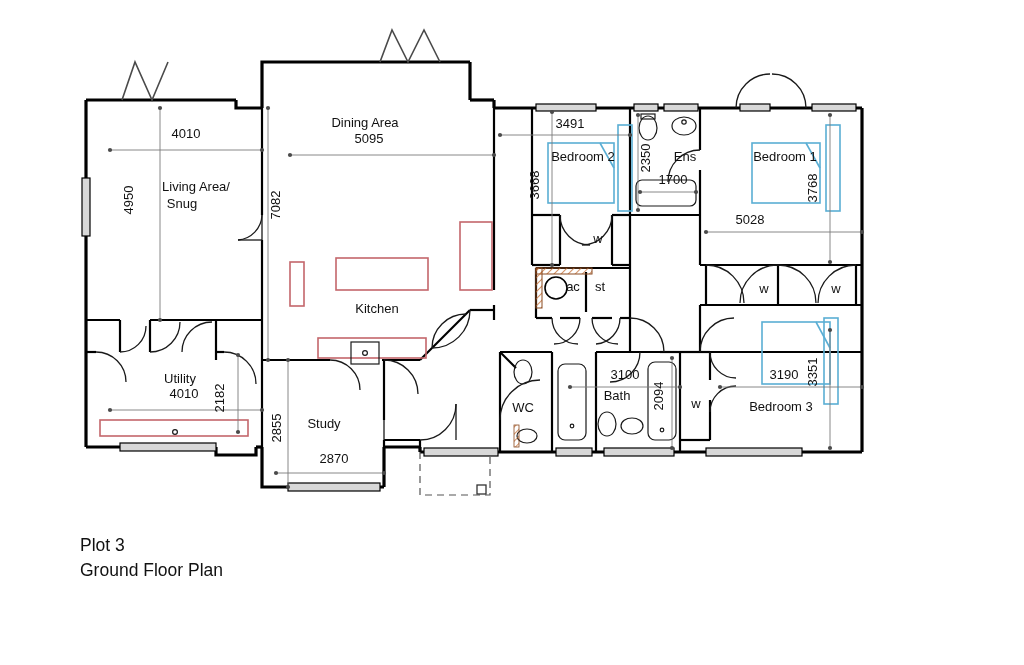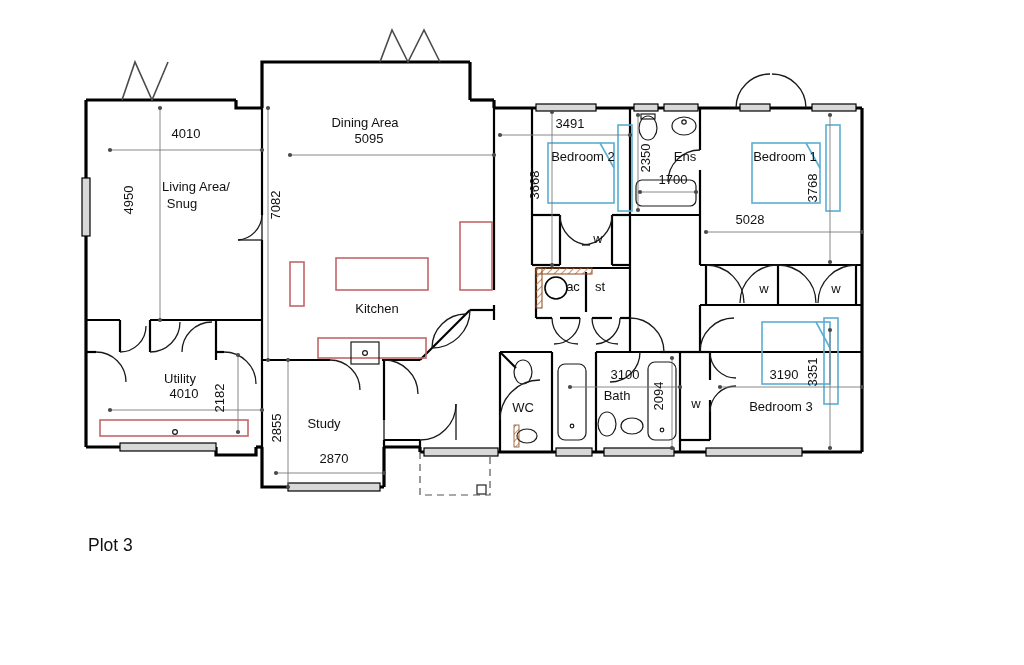--- a/index.html
+++ b/index.html
@@ -1,21 +1,21 @@
 <!DOCTYPE html>
 <html><head>
 <meta charset="utf-8">
 <title>Plot 3 - Ground Floor Plan</title>
 <style>
   html,body{margin:0;padding:0;background:#ffffff;}
   body{width:1024px;height:665px;overflow:hidden;
        font-family:"Liberation Sans","DejaVu Sans",sans-serif;color:#000;}
   #stage{position:relative;width:1024px;height:665px;background:#fff;}
   #plan{position:absolute;left:0;top:0;width:1024px;height:665px;}
-  .title-block{position:absolute;left:88px;top:533px;width:520px;}
+  .title-block{position:absolute;left:80px;top:533px;width:520px;}
   .title-line{font-size:17.5px;line-height:25px;color:#111;white-space:pre;}
   text{font-family:"Liberation Sans","DejaVu Sans",sans-serif;}
 </style>
 </head>
 <body>
 
 <div id="stage">
 
 <svg id="plan" viewBox="0 0 1024 665">
   <defs>
@@ -389,15 +389,16 @@
         <text x="750" y="224">5028</text>
         <text x="625" y="379">3100</text>
         <text x="663" y="396" transform="rotate(-90 663 396)">2094</text>
         <text x="784" y="379">3190</text>
         <text x="817" y="372" transform="rotate(-90 817 372)">3351</text>
       </g>
 </svg>
 
 <div class="title-block">
   <div class="title-line">Plot 3</div>
+  <div class="title-line">Ground Floor Plan</div>
 </div>
 
 </div>
 
 </body></html>

